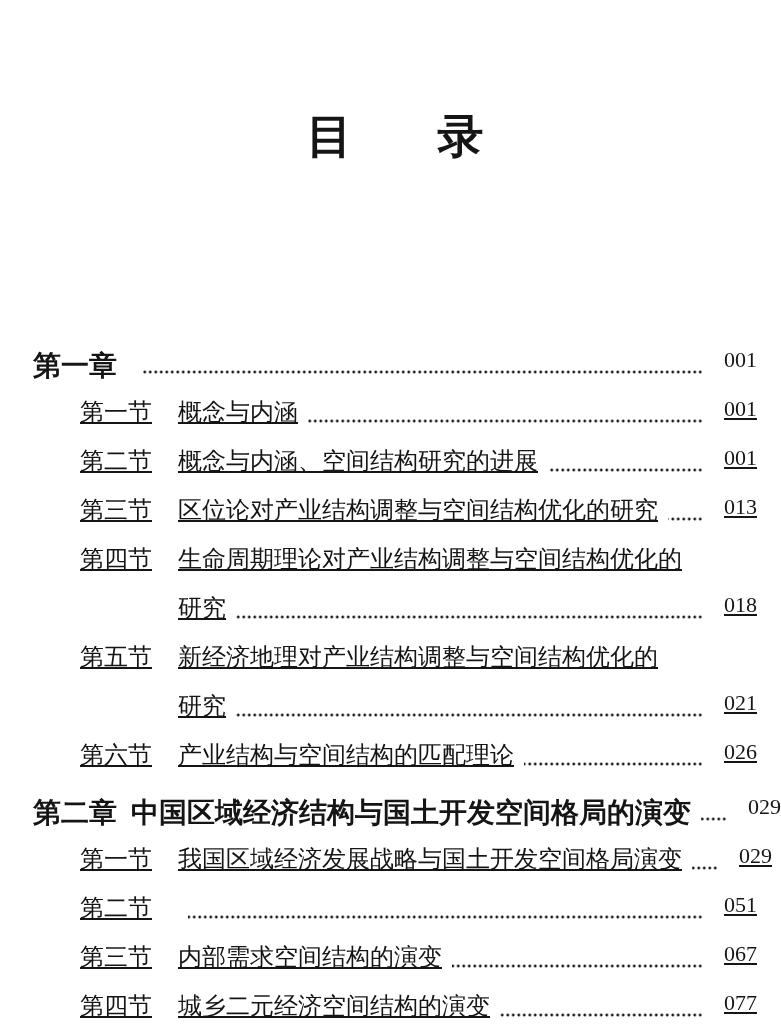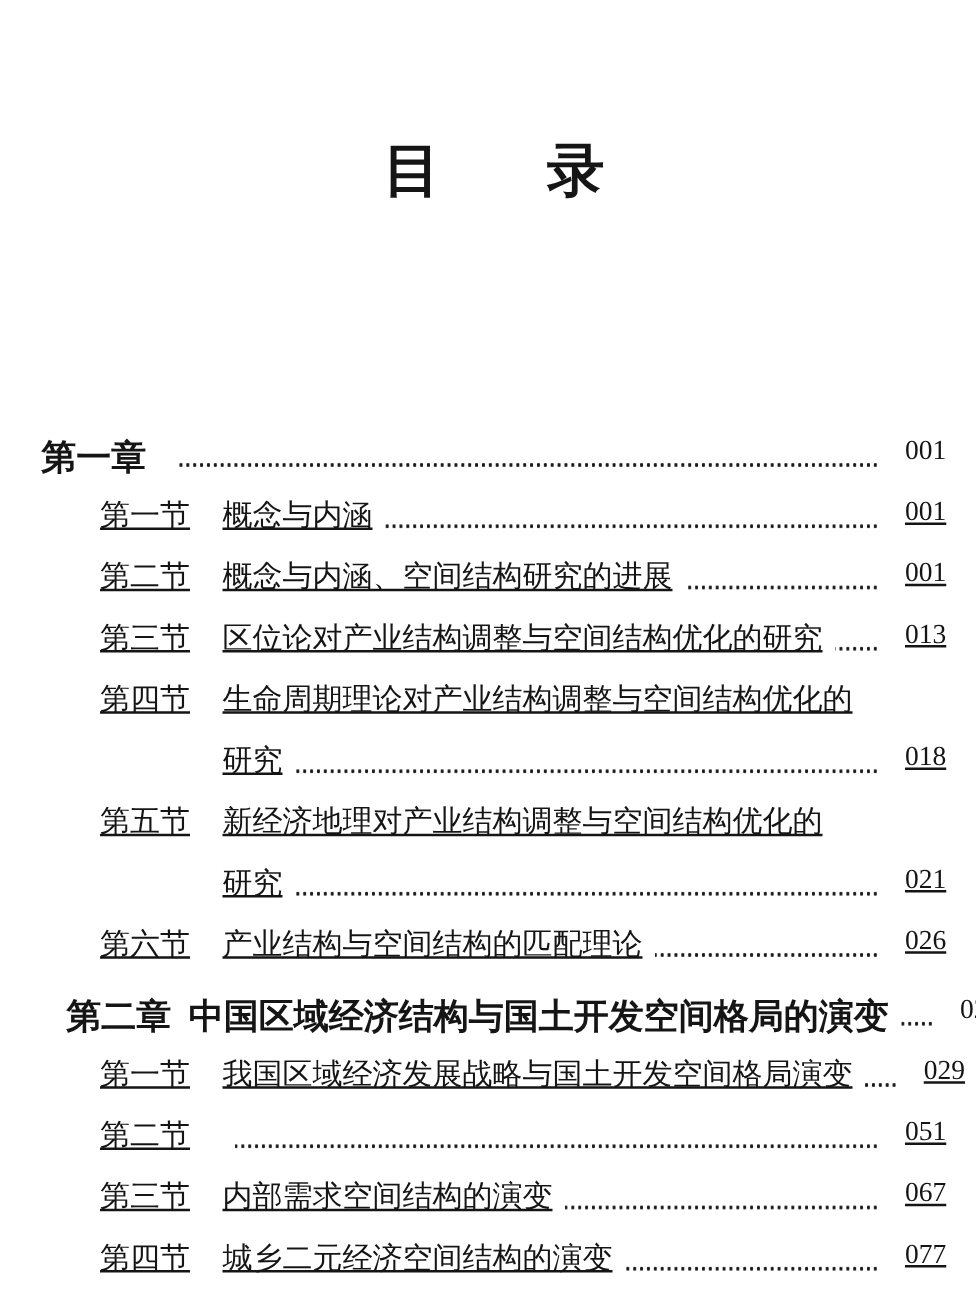--- a/index.html
+++ b/index.html
@@ -39,21 +39,20 @@
     height: 49px;
     white-space: nowrap;
   }
   .row.chapter {
     font-family: "Liberation Sans", sans-serif;
     font-weight: bold;
     font-size: 28px;
   }
   .toc .row.chapter:not(:first-child) {
     margin-top: 6px;
-    margin-left: 20px;
   }
   .row.chapter .label {
     margin-right: 14px;
     flex: 0 0 auto;
   }
   .row.section {
     padding-left: 47px;
     font-family: "Liberation Serif", serif;
     font-weight: normal;
     font-size: 24px;

